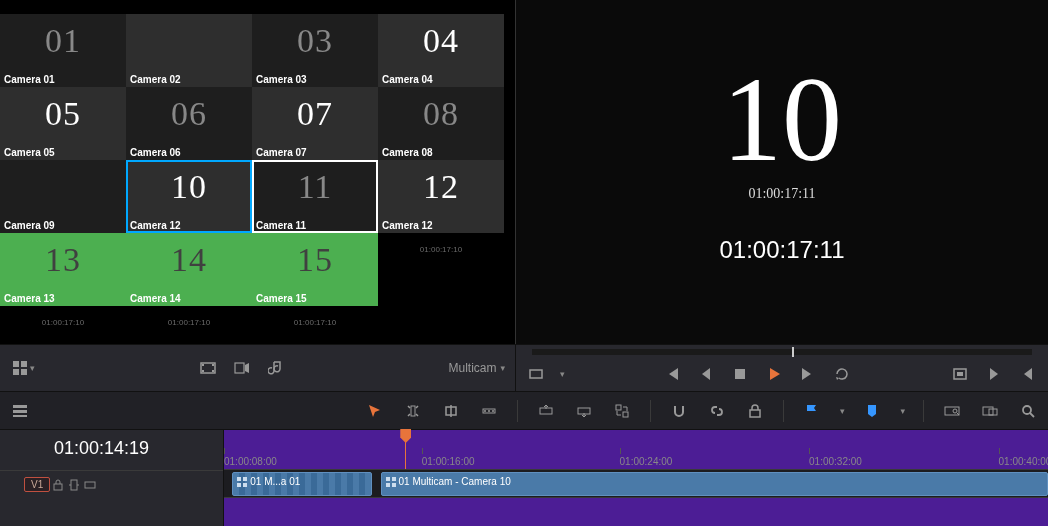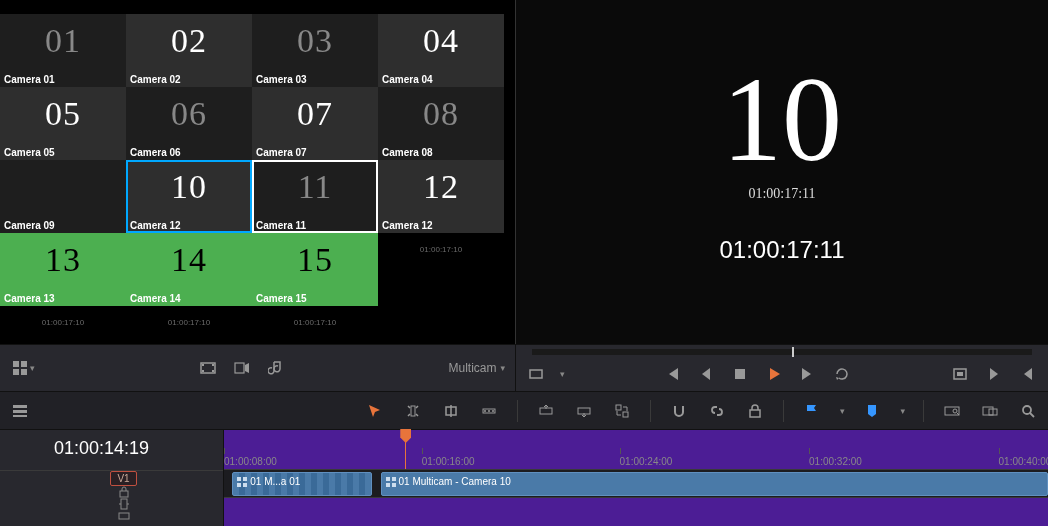--- a/index.html
+++ b/index.html
@@ -30,21 +30,21 @@
   .cam-cell {
     width: 126px;
     height: 73px;
     position: relative;
     cursor: pointer;
     margin: 0 0 0 0;
   }
   .cam-cell.dark-a { background: #1e1e1e; }
   .cam-cell.dark-b { background: #2e2e2e; }
   .cam-cell.green { background: #4caf50; }
-  .cam-cell.green .cam-big { color: #000000; }
+  .cam-cell.green .cam-big { color: #404040; }
   .cam-cell.selected { outline: 2px solid #00a8ff; outline-offset: -2px; z-index: 2; }
   .cam-cell.boxed { outline: 2px solid #fff; outline-offset: -2px; z-index: 1; }
   .cam-big {
     font-family: "Times New Roman", serif;
     font-size: 34px;
     color: #fff;
     text-align: center;
     padding-top: 8px;
     letter-spacing: 1px;
   }
@@ -198,21 +198,20 @@
     padding: 8px 0 0 54px;
     height: 40px;
   }
   .track-header {
     height: 28px;
     display: flex;
     align-items: center;
     padding-left: 24px;
     gap: 0;
     border-top: 1px solid #3a3a3a;
-    flex-direction: column;
   }
   .track-badge {
     border: 1px solid #c05040;
     color: #c8a898;
     font-size: 10px;
     padding: 1px 6px;
     border-radius: 2px;
     background: #2a2024;
   }
   .mini-icon {
@@ -315,21 +314,20 @@
 <div class="top-area">
 
   <div class="multicam-panel">
     <div class="cam-grid" id="cam-grid">
         <div class="cam-cell dark-a dim">
           <div class="cam-big">01</div>
           <div class="cam-label">Camera 01</div>
           <div class="cam-tc">01:00:17:10</div>
         </div>
         <div class="cam-cell dark-b">
-          <div class="cam-big">02</div>
           <div class="cam-label">Camera 02</div>
           <div class="cam-tc">01:00:17:10</div>
         </div>
         <div class="cam-cell dark-a dim">
           <div class="cam-big">03</div>
           <div class="cam-label">Camera 03</div>
           <div class="cam-tc">01:00:17:10</div>
         </div>
         <div class="cam-cell dark-b">
           <div class="cam-big">04</div>

